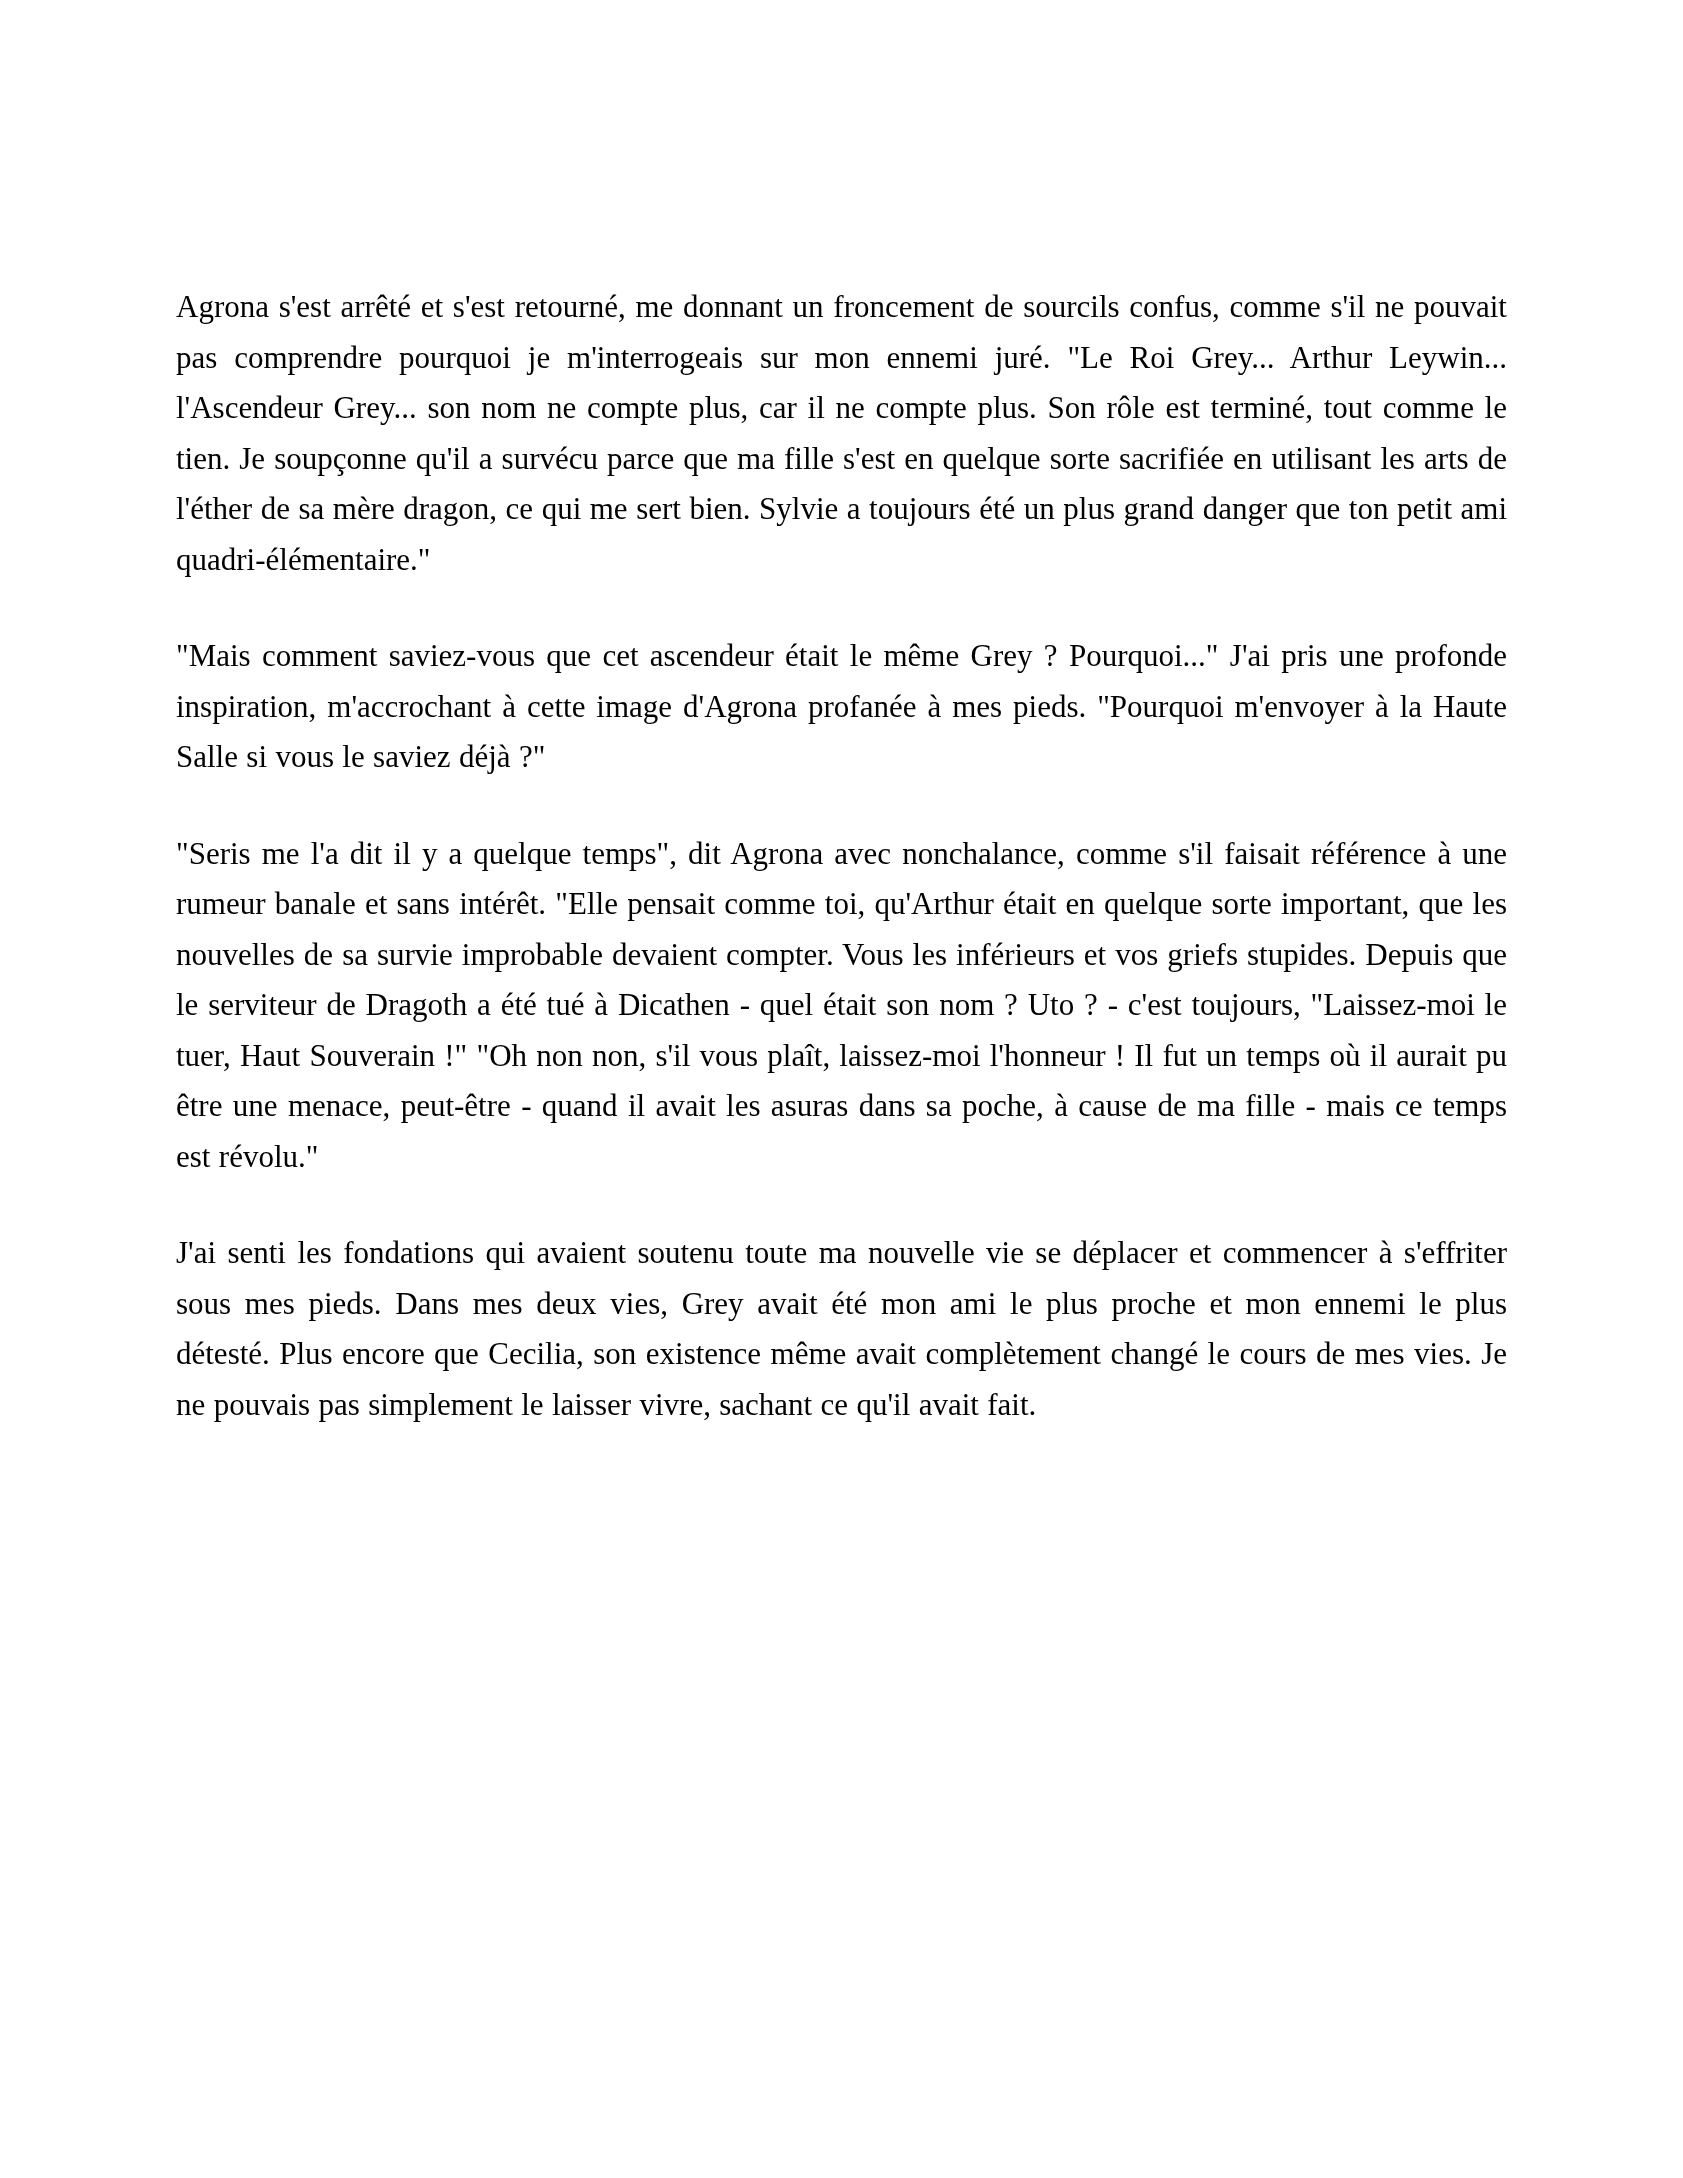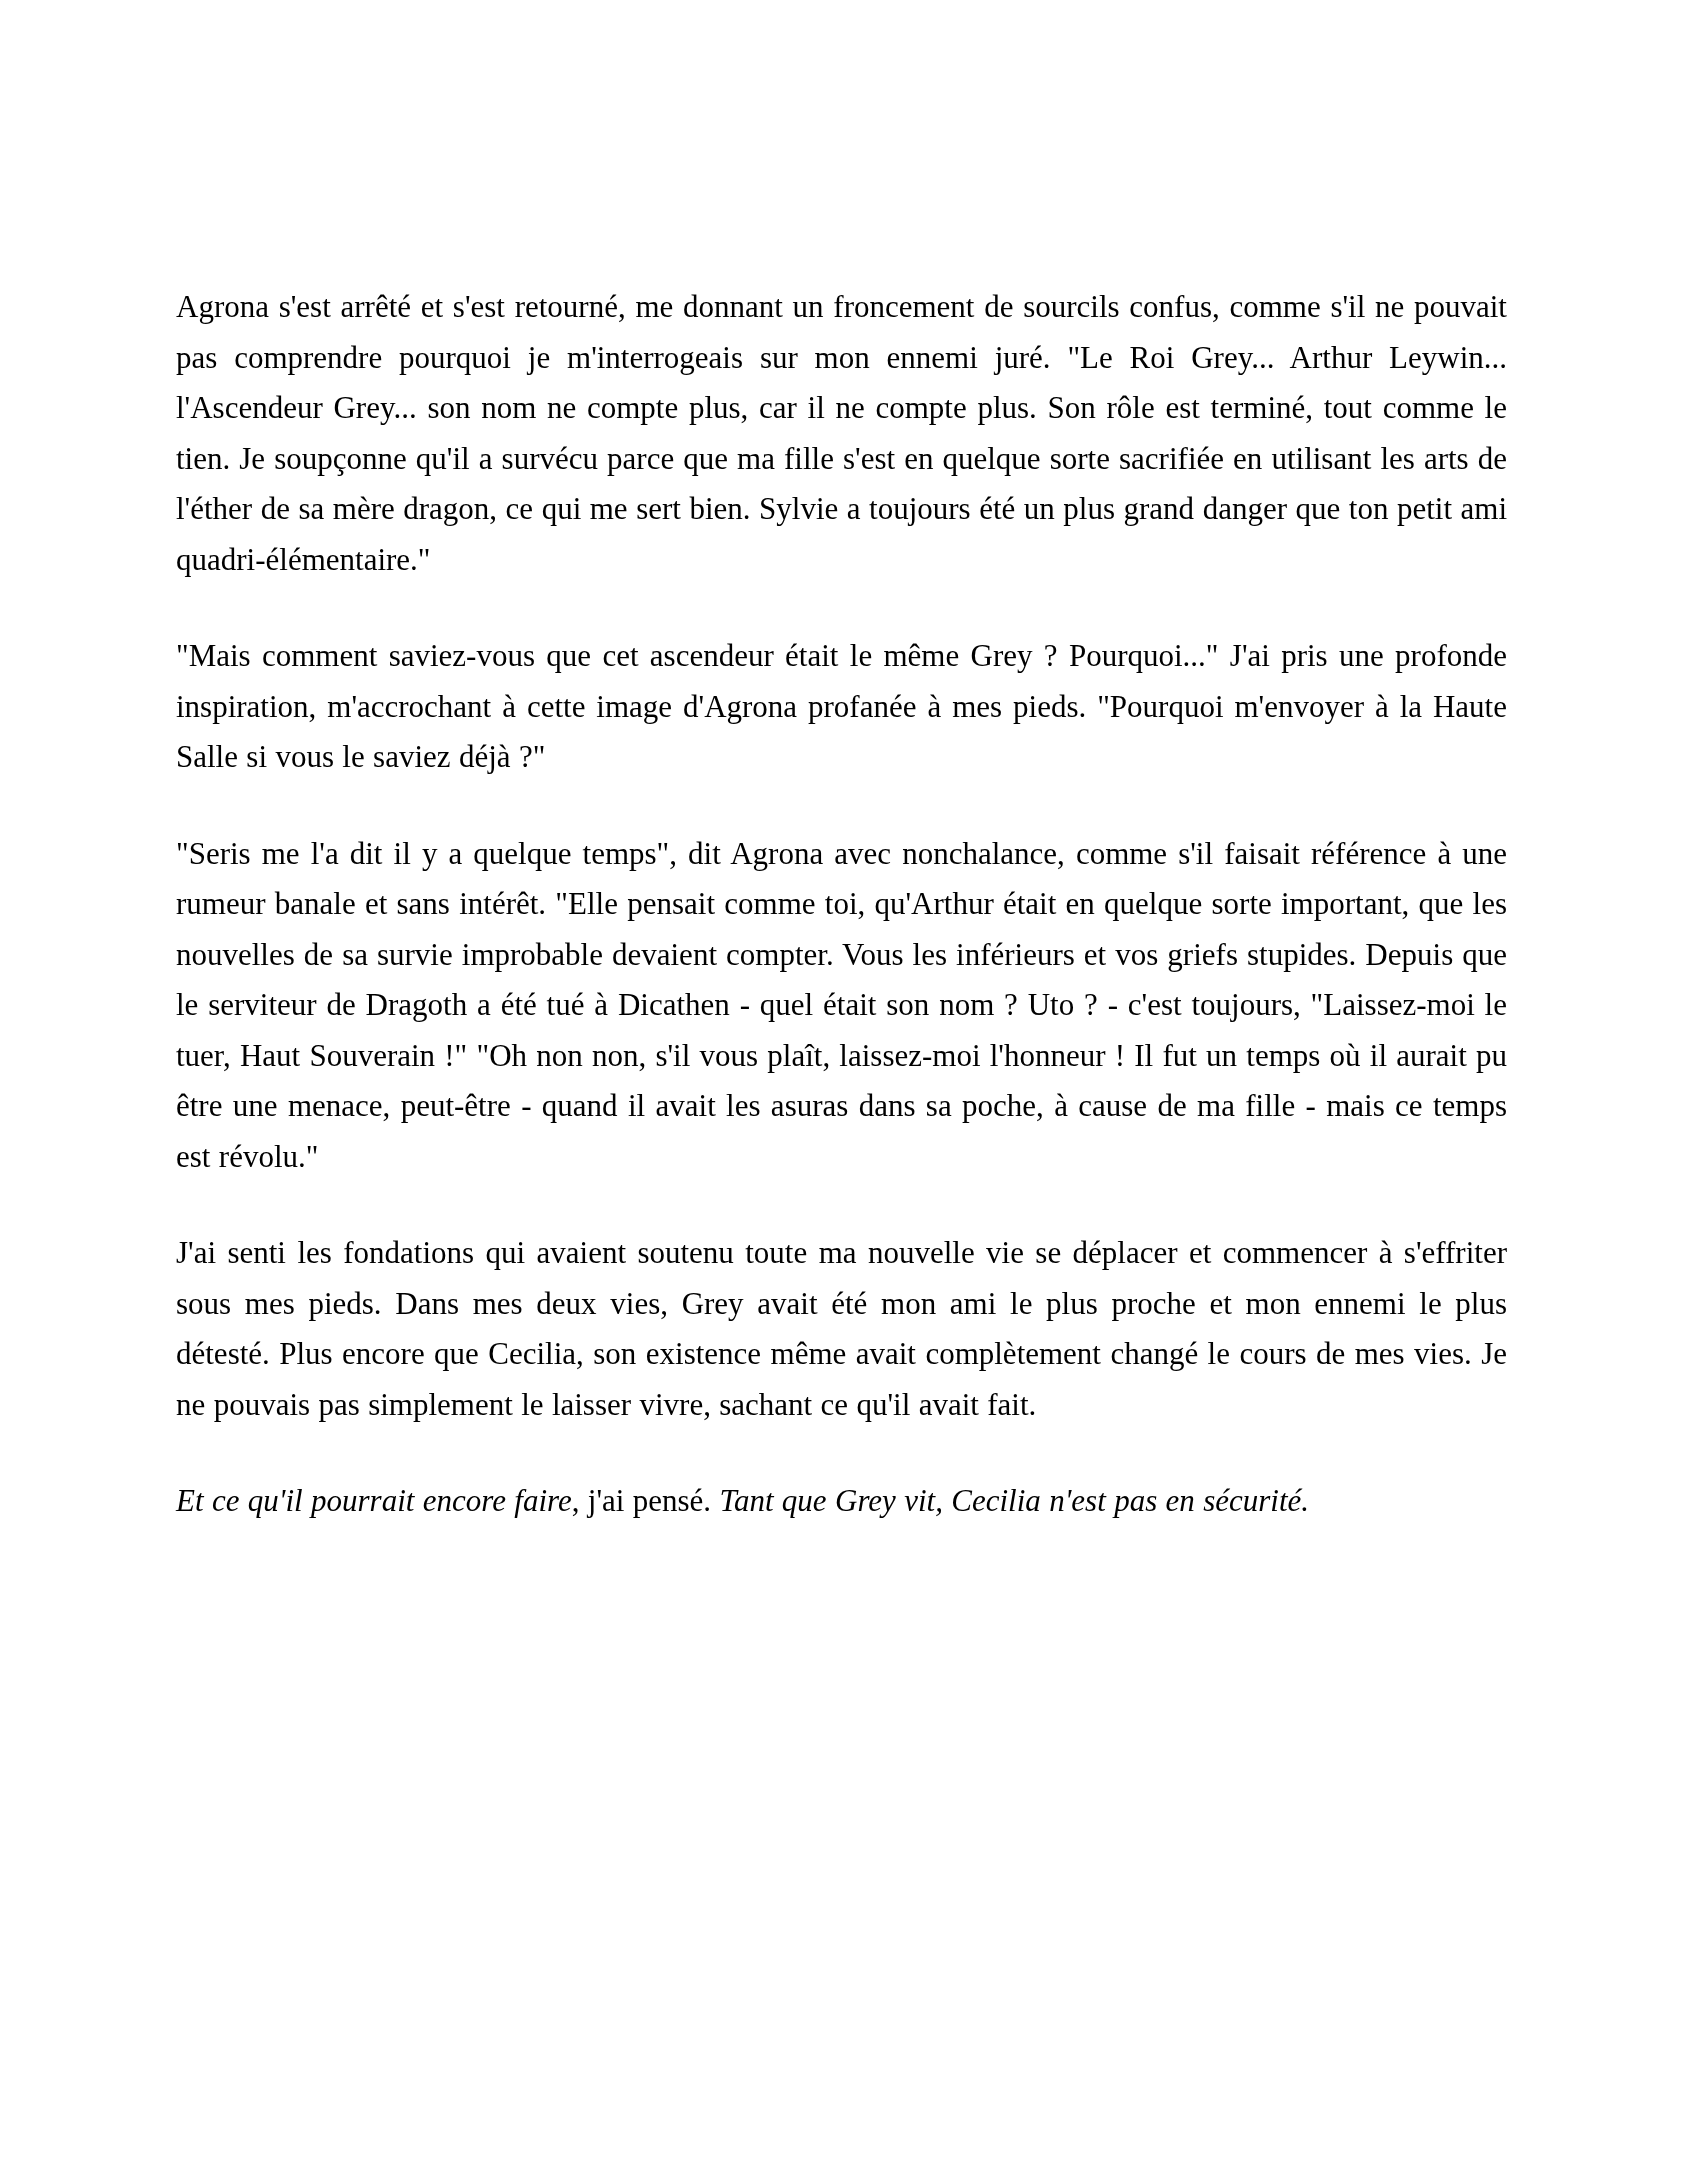--- a/index.html
+++ b/index.html
@@ -52,17 +52,16 @@
   <div class="content">
 
     <p class="para">Agrona s'est arrêté et s'est retourné, me donnant un froncement de sourcils confus, comme s'il ne pouvait pas comprendre pourquoi je m'interrogeais sur mon ennemi juré. "Le Roi Grey... Arthur Leywin... l'Ascendeur Grey... son nom ne compte plus, car il ne compte plus. Son rôle est terminé, tout comme le tien. Je soupçonne qu'il a survécu parce que ma fille s'est en quelque sorte sacrifiée en utilisant les arts de l'éther de sa mère dragon, ce qui me sert bien. Sylvie a toujours été un plus grand danger que ton petit ami quadri-élémentaire."</p>
 
     <p class="para">"Mais comment saviez-vous que cet ascendeur était le même Grey ? Pourquoi..." J'ai pris une profonde inspiration, m'accrochant à cette image d'Agrona profanée à mes pieds. "Pourquoi m'envoyer à la Haute Salle si vous le saviez déjà ?"</p>
 
     <p class="para">"Seris me l'a dit il y a quelque temps", dit Agrona avec nonchalance, comme s'il faisait référence à une rumeur banale et sans intérêt. "Elle pensait comme toi, qu'Arthur était en quelque sorte important, que les nouvelles de sa survie improbable devaient compter. Vous les inférieurs et vos griefs stupides. Depuis que le serviteur de Dragoth a été tué à Dicathen - quel était son nom ? Uto ? - c'est toujours, "Laissez-moi le tuer, Haut Souverain !" "Oh non non, s'il vous plaît, laissez-moi l'honneur ! Il fut un temps où il aurait pu être une menace, peut-être - quand il avait les asuras dans sa poche, à cause de ma fille - mais ce temps est révolu."</p>
 
     <p class="para">J'ai senti les fondations qui avaient soutenu toute ma nouvelle vie se déplacer et commencer à s'effriter sous mes pieds. Dans mes deux vies, Grey avait été mon ami le plus proche et mon ennemi le plus détesté. Plus encore que Cecilia, son existence même avait complètement changé le cours de mes vies. Je ne pouvais pas simplement le laisser vivre, sachant ce qu'il avait fait.</p>
 
-    <p class="para italic"><span class="em">Et ce qu'il pourrait encore faire</span><span class="roman">, j'ai pensé. </span><span class="em">Tant que Grey vit, Cecilia n'est pas en sécurité.</span></p>
 
   </div>
 </div>
 
 
 </body></html>

